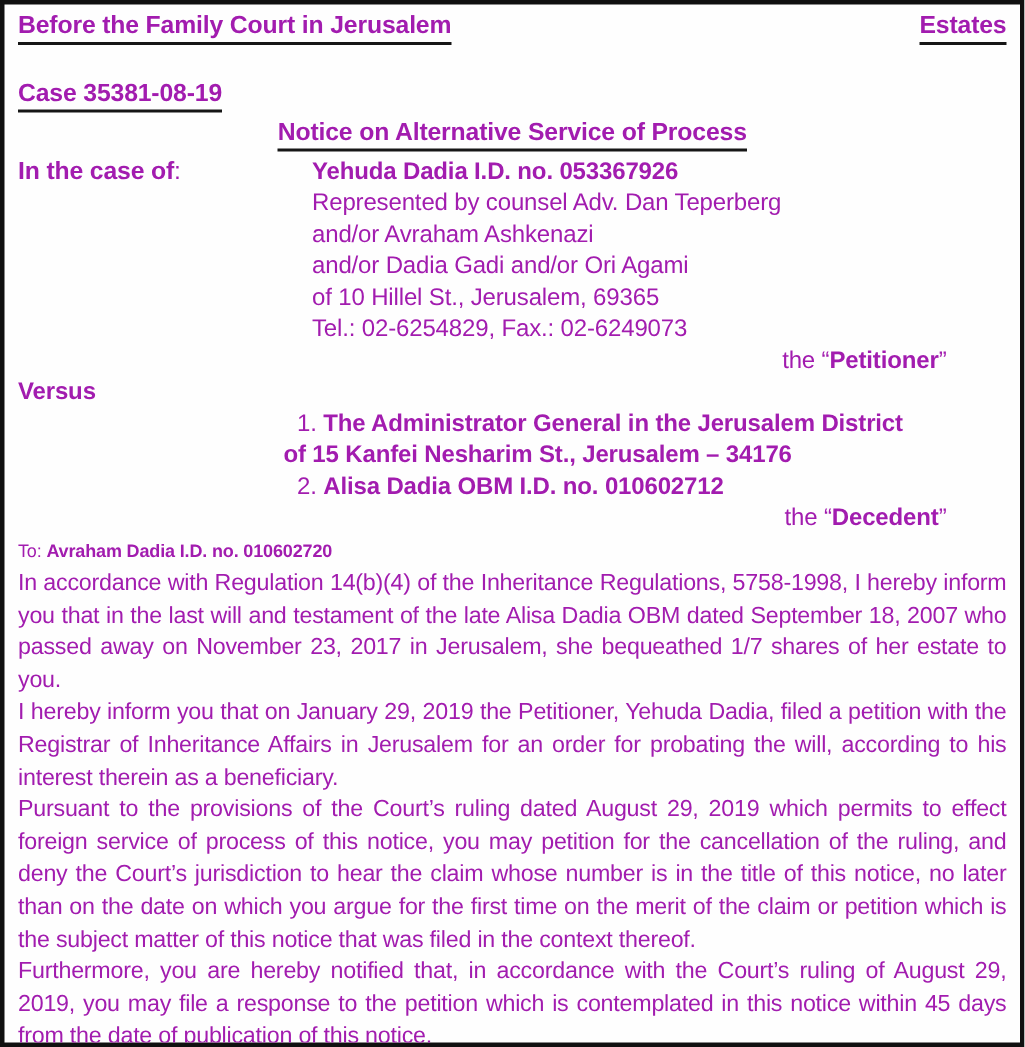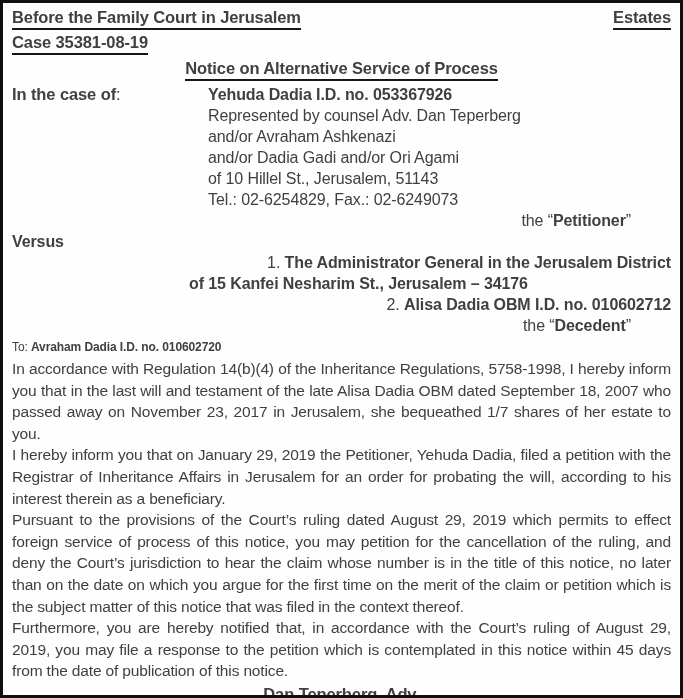--- a/index.html
+++ b/index.html
@@ -6,46 +6,47 @@
   .doc {
     position: relative;
     width: 683px;
     height: 698px;
     box-sizing: border-box;
     background: #fefefe;
     border: 3px solid #101010;
     padding: 4px 9px 0 9px;
     overflow: hidden;
     font-family: "Liberation Sans", "DejaVu Sans", sans-serif;
-    color: #404040;
+    color: #a21caf;
     letter-spacing: -0.1px;
   }
   .b { font-weight: 700; }
   .u { border-bottom: 2px solid #161616; padding-bottom: 0px; }
   .hdr-row {
     display: flex;
     justify-content: space-between;
     align-items: baseline;
     font-size: 16.5px;
     line-height: 21px;
     margin-bottom: 2px;
   }
   .case-num {
     font-size: 16.5px;
     line-height: 21px;
     display: inline-block;
     margin-bottom: 3px;
+    margin-top: 20px;
   }
   .notice-row { text-align: center; font-size: 16.5px; line-height: 21px; margin-bottom: 3px; }
   .notice-row span { display: inline-block; }
   .parties { position: relative; font-size: 16px; }
   .case-label { position: absolute; left: 0; top: 0; font-size: 16.5px; line-height: 21px; }
   .ln { line-height: 21px; }
   .ind-a { margin-left: 196px; }
-  .ind-b { margin-left: 186px; text-align: right; }
+  .ind-b { margin-left: 186px; }
   .ind-c { margin-left: 177px; font-weight: bold; }
   .desig { text-align: right; padding-right: 40px; line-height: 21px; }
   .versus { text-align: left; line-height: 21px; }
   .to-line { font-size: 12px; line-height: 22px; }
   .para {
     font-size: 15.5px;
     line-height: 21.6px;
     text-align: justify;
     letter-spacing: -0.15px;
   }
@@ -68,21 +69,21 @@
     <span class="b u">Notice on Alternative Service of Process</span>
   </div>
 
   <div class="parties">
     <div class="case-label"><span class="b">In the case of</span><span>:</span></div>
 
     <div class="ln ind-a b">Yehuda Dadia I.D. no. 053367926</div>
     <div class="ln ind-a">Represented by counsel Adv. Dan Teperberg</div>
     <div class="ln ind-a">and/or Avraham Ashkenazi</div>
     <div class="ln ind-a">and/or Dadia Gadi and/or Ori Agami</div>
-    <div class="ln ind-a">of 10 Hillel St., Jerusalem, 51143</div>
+    <div class="ln ind-a">of 10 Hillel St., Jerusalem, 69365</div>
     <div class="ln ind-a">Tel.: 02-6254829, Fax.: 02-6249073</div>
 
     <div class="desig"><span>the “</span><span class="b">Petitioner</span><span>”</span></div>
 
     <div class="versus b">Versus</div>
 
     <div class="ln ind-b"><span>1. </span><span class="b">The Administrator General in the Jerusalem District</span></div>
     <div class="ln ind-c">of 15 Kanfei Nesharim St., Jerusalem – 34176</div>
     <div class="ln ind-b"><span>2. </span><span class="b">Alisa Dadia OBM I.D. no. 010602712</span></div>
 

